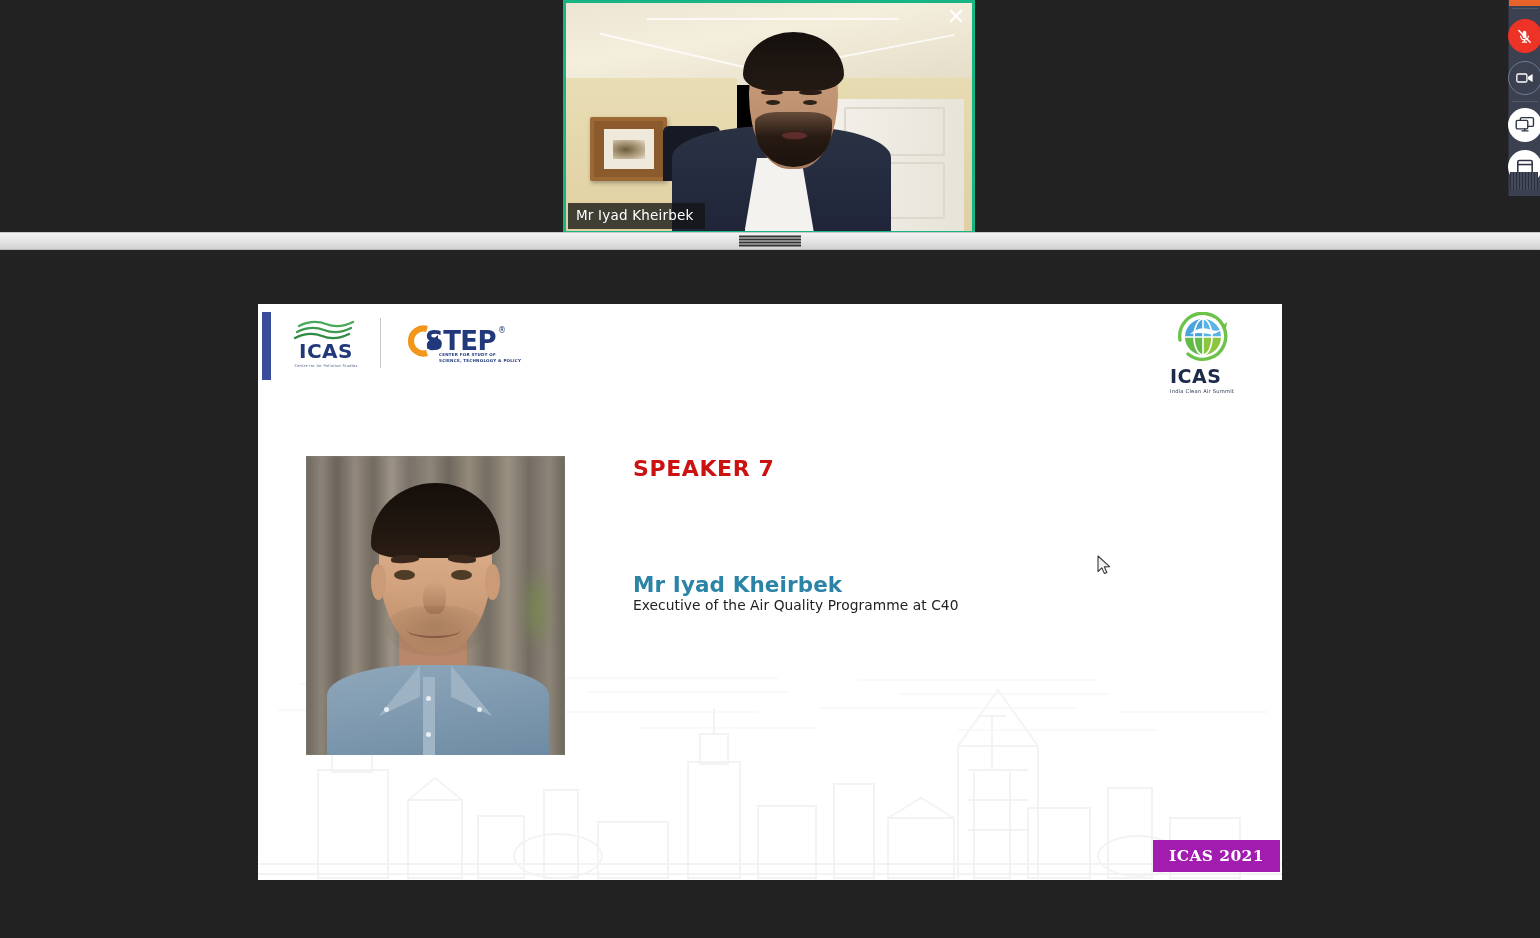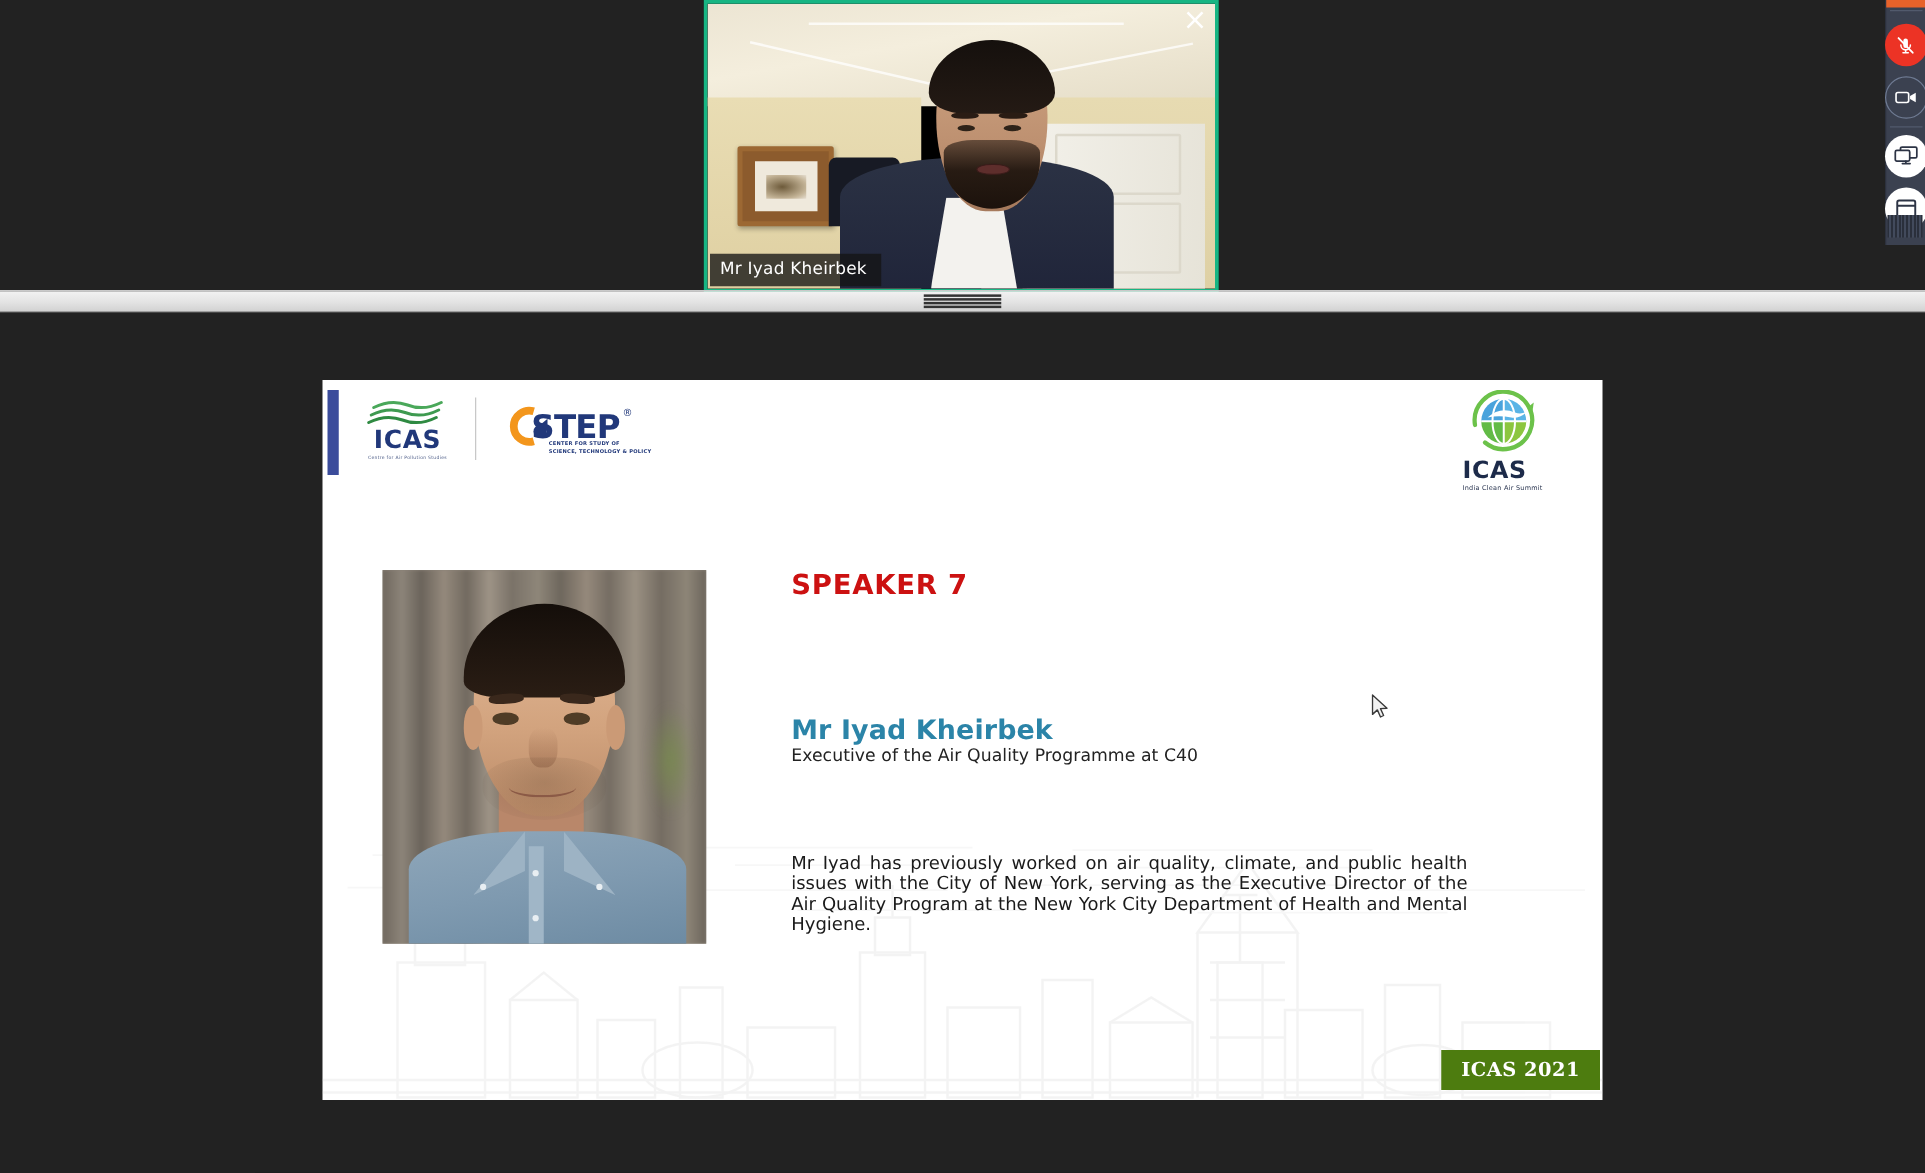--- a/index.html
+++ b/index.html
@@ -291,21 +291,21 @@
     position: absolute; left: 375px; top: 293px;
     color: #222222; font-size: 13.8px; letter-spacing: .05px;
   }
   .speaker-bio {
     position: absolute; left: 375px; top: 379px; width: 541px;
     color: #1a1a1a; font-size: 14.4px; line-height: 1.13;
     text-align: justify; text-justify: inter-word;
   }
   .icas-badge {
     position: absolute; right: 2px; bottom: 8px;
-    background: #4d7c0f; color: #ffffff;
+    background: #a21caf; color: #ffffff;
     font-family: "DejaVu Serif", "Liberation Serif", serif;
     font-weight: bold; font-size: 15.5px; letter-spacing: .4px;
     padding: 6px 16px 7px 16px;
   }
 
   
   .toolbar {
     position: absolute; right: 0; top: 0; width: 32px; height: 196px;
     background: #3b4150; border-left: 1px solid #2c313d;
     display: flex; flex-direction: column; align-items: center;
@@ -492,21 +492,20 @@
         <div class="hs-eye-l"></div>
         <div class="hs-eye-r"></div>
         <div class="hs-nose"></div>
         <div class="hs-stubble"></div>
         <div class="hs-smile"></div>
       </div>
 
       <div class="speaker-tag">SPEAKER 7</div>
       <div class="speaker-name">Mr Iyad Kheirbek</div>
       <div class="speaker-role">Executive of the Air Quality Programme at C40</div>
-      <div class="speaker-bio">Mr Iyad has previously worked on air quality, climate, and public health issues with the City of New York, serving as the Executive Director of the Air Quality Program at the New York City Department of Health and Mental Hygiene.</div>
 
       <div class="icas-badge">ICAS 2021</div>
     </div>
   </div>
 
   <div class="toolbar">
     <div class="tb-top-strip"></div>
     <div class="tb-divider"></div>
 
     <div class="tb-btn mic">

